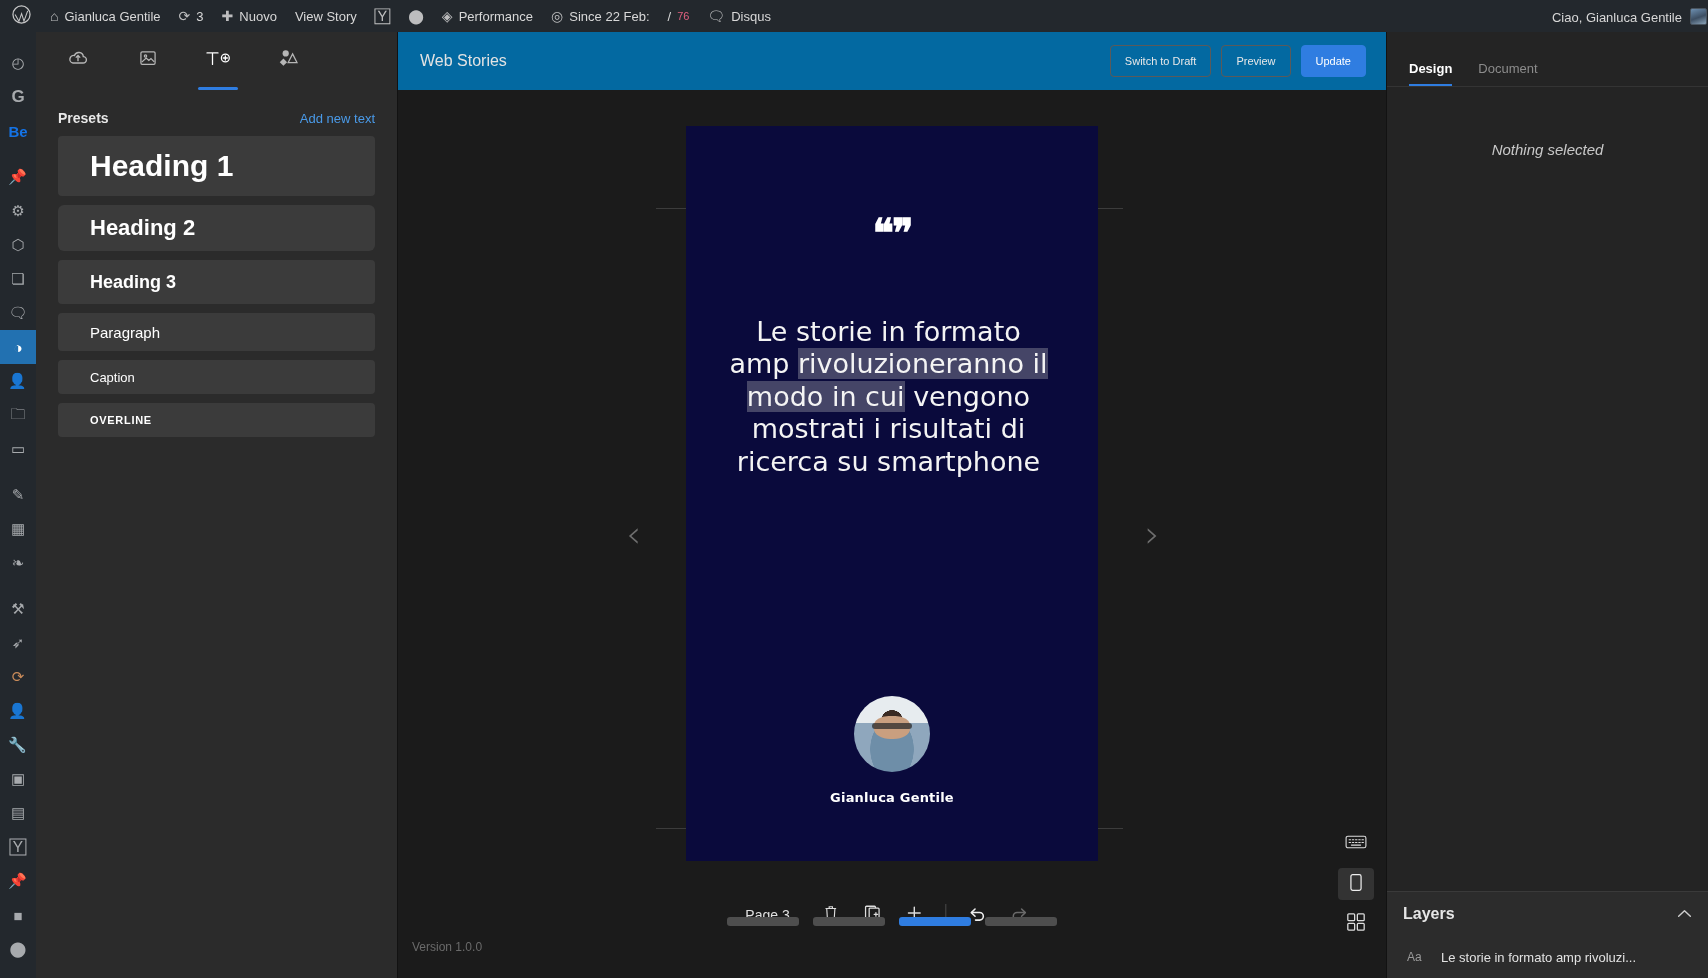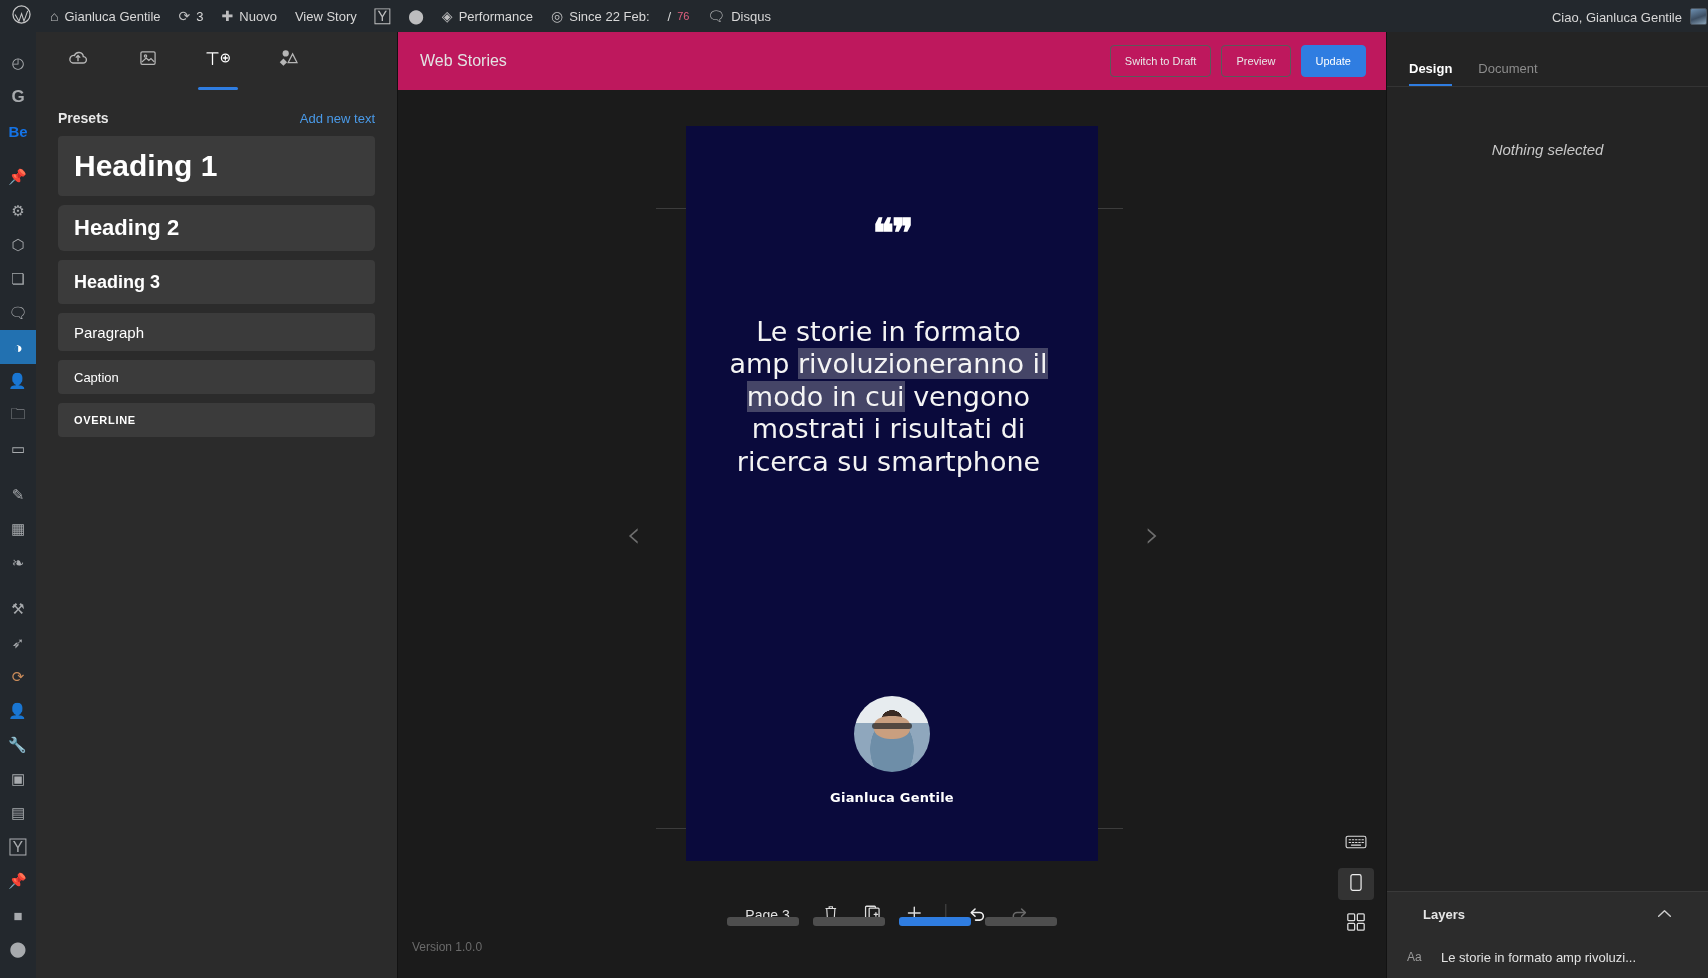--- a/index.html
+++ b/index.html
@@ -71,37 +71,37 @@
   }
   .lib-head {
     display: flex; align-items: center; justify-content: space-between;
     padding: 22px 22px 10px 22px;
   }
   .lib-head-title { font-size: 14px; font-weight: bold; color: #e8e8e8; }
   .lib-head-link { font-size: 13px; color: #4a9ae8; cursor: pointer; text-align: center; }
   .presets { padding: 0 22px; display: flex; flex-direction: column; gap: 9px; }
   .preset {
     background: #3b3b3b; border-radius: 4px; display: flex; align-items: center;
-    padding: 0 16px; color: #fff; cursor: pointer; user-select: none;
+    padding: 0 32px; color: #fff; cursor: pointer; user-select: none;
   }
   .p-h1 { height: 60px; font-size: 30px; font-weight: bold; }
   .p-h2 { height: 46px; font-size: 22px; font-weight: bold; border-radius: 6px; }
   .p-h3 { height: 44px; font-size: 18px; font-weight: bold; }
   .p-para { height: 38px; font-size: 15px; font-weight: normal; }
   .p-cap { height: 34px; font-size: 13px; font-weight: normal; }
   .p-over { height: 34px; font-size: 11px; font-weight: bold; letter-spacing: .7px; }
 
   
   .workspace {
     position: absolute; left: 362px; right: 322px; top: 0; bottom: 0;
     background: #1b1b1b;
   }
   .ws-header {
     height: 58px; display: flex; align-items: center; padding: 0 20px 0 22px;
-    background: #be185d;
+    background: #0369a1;
     justify-content: space-between;
   }
   .ws-title { font-size: 16px; color: #e3e3e3; }
   .ws-actions { margin-left: auto; display: flex; align-items: center; gap: 10px; }
   .btn {
     height: 32px; padding: 0 14px; border-radius: 4px; font-size: 11px;
     display: flex; align-items: center; cursor: pointer; border: 1px solid #5a5a5a;
     background: transparent; color: #e8e8e8;
   }
   .btn.primary { background: #2f7de1; border-color: #2f7de1; color: #fff; }
@@ -208,22 +208,22 @@
   .insp-divider { height: 1px; background: #343434; }
   .insp-empty {
     margin-top: 54px; text-align: center; font-size: 15px; color: #c9c9c9;
     font-style: italic;
   }
   .layers-panel {
     position: absolute; left: 0; right: 0; bottom: 0; background: #2c2c2c;
     border-top: 1px solid #3a3a3a;
   }
   .layers-head {
-    height: 44px; display: flex; align-items: center; padding: 0 36px;
-    font-size: 13px; font-weight: bold; color: #e6e6e6; cursor: pointer; text-align: center;
+    height: 44px; display: flex; align-items: center; padding: 0 16px;
+    font-size: 16px; font-weight: bold; color: #e6e6e6; cursor: pointer; text-align: center;
   }
   .layers-chev { margin-left: auto; color: #cfcfcf; font-size: 12px; }
   .layer-row {
     height: 42px; display: flex; align-items: center; gap: 16px; padding: 0 20px;
     font-size: 13px; color: #e2e2e2; cursor: pointer;
   }
   .layer-ic { font-size: 12px; color: #9a9a9a; width: 18px; }
   .layer-txt { white-space: nowrap; overflow: hidden; text-overflow: ellipsis; }
 </style>
 </head>

